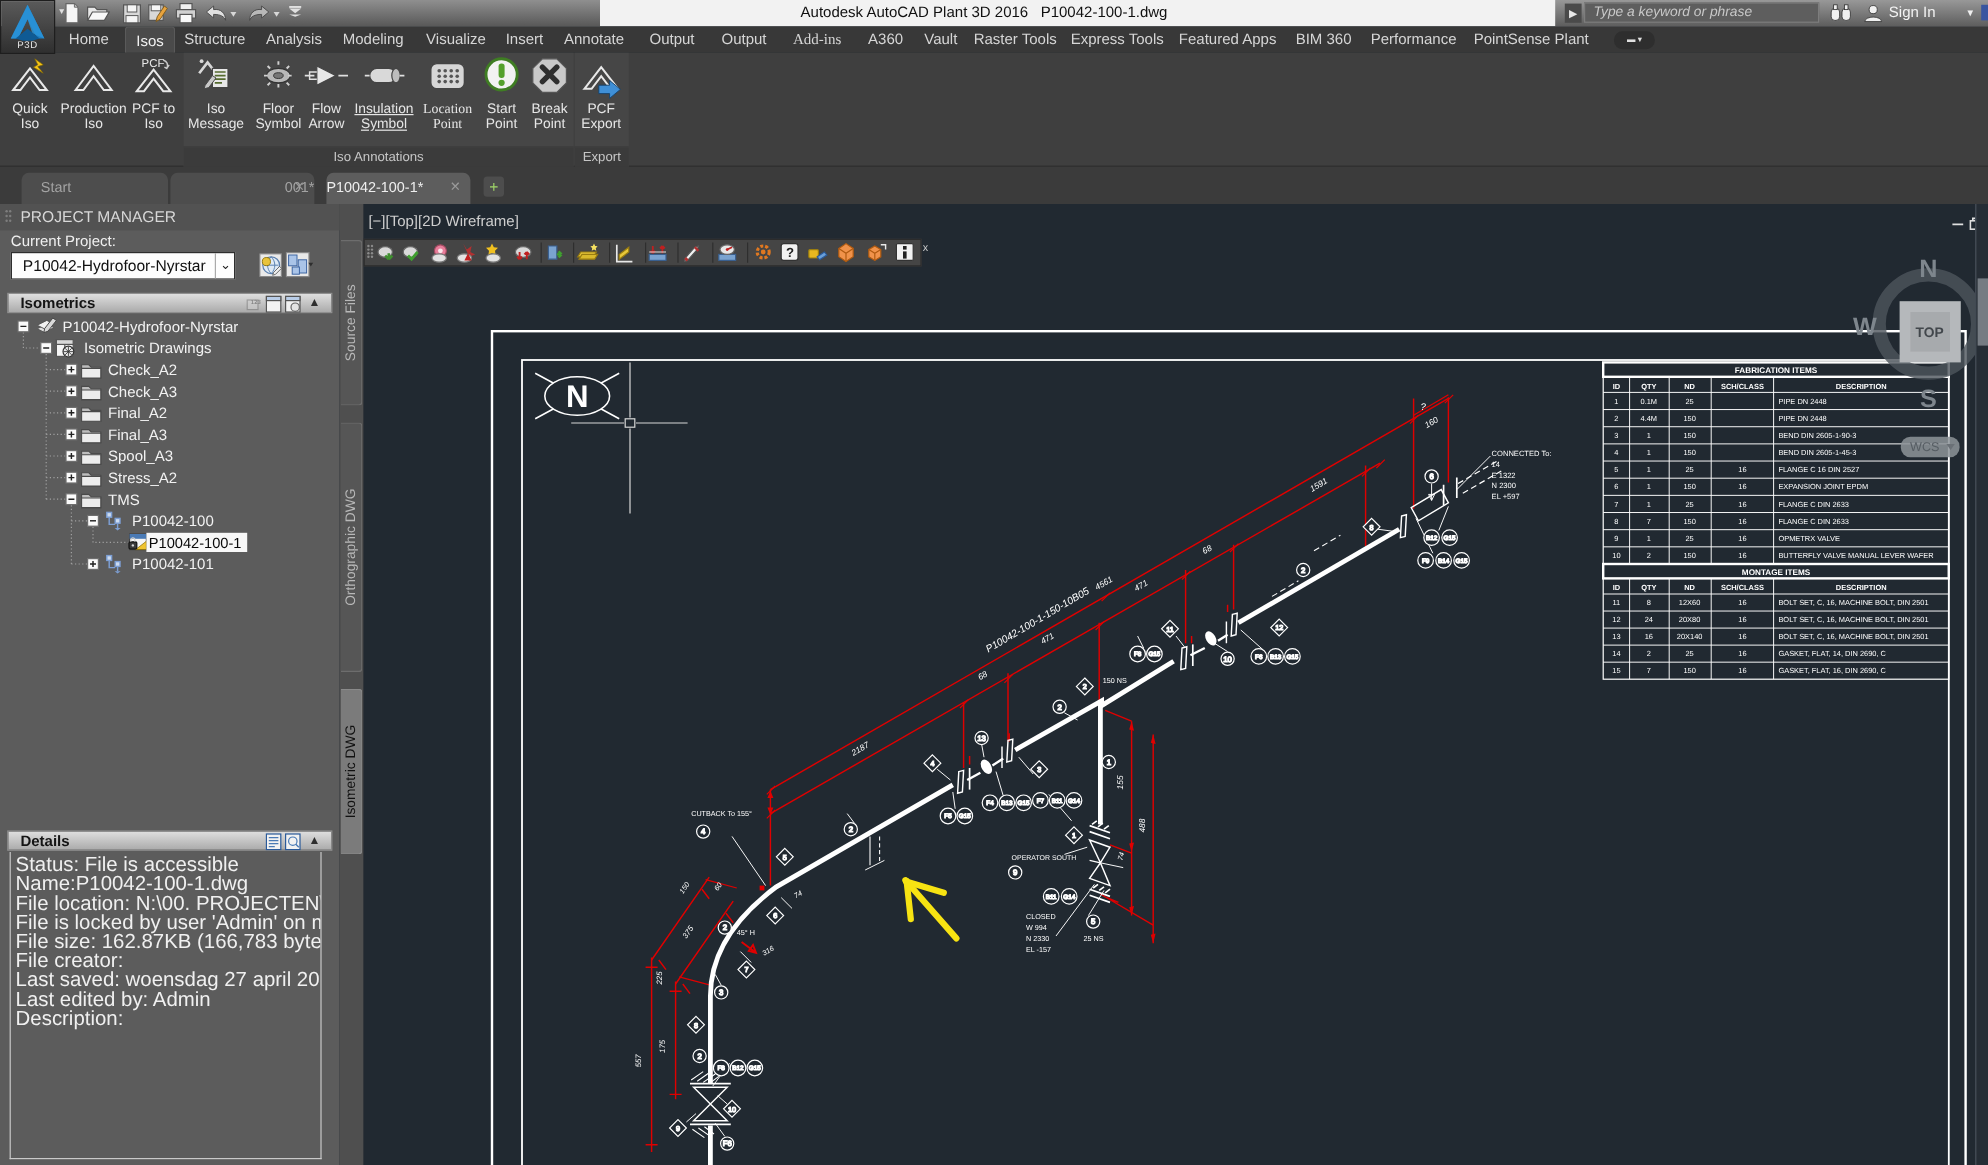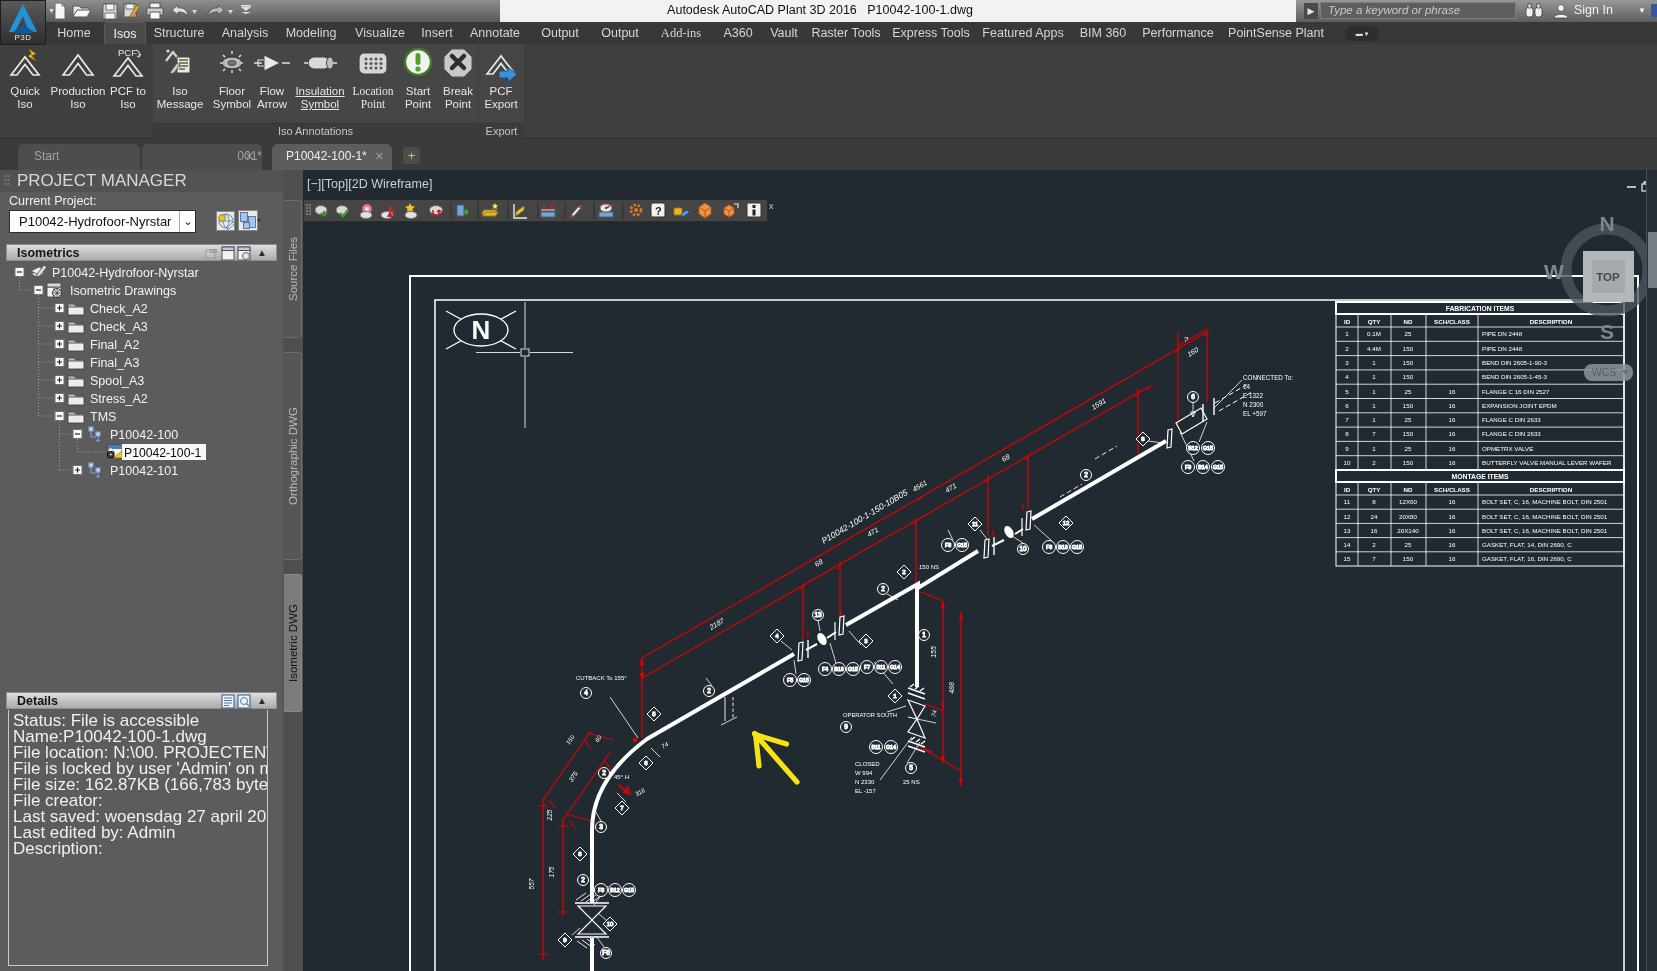--- a/index.html
+++ b/index.html
@@ -19,21 +19,21 @@
 .rgroup { position:absolute; top:0; height:95px; background:#464646; }
 .rglabel { position:absolute; bottom:0; left:0; width:100%; height:17px; background:#3b3b3b; color:#c6c6c6; font-size:11px; text-align:center; line-height:16px; border-top:1px solid #404040; }
 .rbtn { position:absolute; top:3px; text-align:center; color:#e6e6e6; font-size:11.5px; line-height:13px; }
 .rbtn svg { display:block; margin:0 auto 2px auto; }
 #filetabs { position:absolute; left:0; top:139px; width:1657px; height:31px; background:#3b3b3b; }
 .ftab { position:absolute; top:5px; height:26px; border-radius:6px 6px 0 0; background:#4d4d4d; color:#a3a3a3; font-size:12px; line-height:25px; }
 .ftab.active { background:#5d5d5d; color:#eeeeee; }
 .ftab .fx { position:absolute; right:8px; top:0; color:#9a9a9a; font-size:11px; }
 #main { position:absolute; left:0; top:170px; width:1657px; height:801px; }
 #palette { position:absolute; left:0; top:0; width:283px; height:801px; background:#5c5c5c; }
-#pmhead { position:absolute; left:0; top:0; width:283px; height:22px; background:#525252; color:#d8d8d8; font-size:17px; line-height:22px; }
+#pmhead { position:absolute; left:0; top:0; width:283px; height:22px; background:#525252; color:#d8d8d8; font-size:13px; line-height:22px; }
 .sechead { position:absolute; left:6px; width:271px; height:17px; background:linear-gradient(180deg,#dedede,#ababab); color:#141414; font-weight:bold; font-size:12.5px; line-height:16px; border:1px solid #8f8f8f; }
 #tree { position:absolute; left:0; top:90px; width:276px; height:430px; color:#f2f2f2; font-size:12.5px; }
 #tabstrip { position:absolute; left:283px; top:0; width:20px; height:801px; background:#4f4f4f; }
 .vtab { position:absolute; left:1px; width:18px; background:#565656; border:1px solid #6d6d6d; border-left:none; border-radius:0 3px 3px 0; }
 .vtab span { position:absolute; left:50%; top:50%; transform:translate(-50%,-50%) rotate(-90deg); white-space:nowrap; font-size:11.5px; color:#b8b8b8; }
 .vtab.active { background:#7b7b7b; border-color:#8a8a8a; }
 .vtab.active span { color:#111; }
 #viewport { position:absolute; left:303px; top:0; width:1354px; height:801px; background:#212931; }
 </style>
 </head>
@@ -207,21 +207,21 @@
       <path d="M22 2 L36 30 H30 L22 14 L14 30 H8 Z" fill="#1f7ec2"></path>
       <path d="M22 2 L36 30 L26 26 L22 14 L14 30 L8 30 Z" fill="#2b95da" opacity="0.8"></path>
       <path d="M12 30 l10 -8 10 8 -6 2 h-8 z" fill="#0f5a94"></path>
     </svg>
     <div class="p3d">P3D</div>
   </div>
 <div class="abs" style="left:48px;top:7px;font-size:7px;color:#e0e0e0;z-index:21;">▼</div>
 <div id="filetabs">
 <div class="ftab" style="left:18px;width:122px;padding-left:16px;">Start</div>
 <div class="ftab" style="left:142px;width:120px;padding-left:16px;text-align:right;">001*<span class="fx">✕</span></div>
-<div class="ftab active" style="left:272px;width:120px;padding-left:14px;">P10042-100-1*<span class="fx">✕</span></div>
+<div class="ftab active" style="left:272px;width:120px;">P10042-100-1*<span class="fx">✕</span></div>
 <div class="abs" style="left:403px;top:8px;width:17px;height:17px;background:#4d4d4d;border-radius:3px;color:#9fd468;font-size:13px;text-align:center;line-height:17px;">+</div>
 </div>
 <div id="main">
 <div id="palette">
 <div id="pmhead"><span style="margin-left:17px;">PROJECT MANAGER</span>
 <svg class="abs" style="left:4px;top:4px" width="6" height="14">
           <g fill="#7e7e7e">
             <circle cx="1.5" cy="2" r="1"></circle>
             <circle cx="4.5" cy="2" r="1"></circle>
             <circle cx="1.5" cy="6" r="1"></circle>

